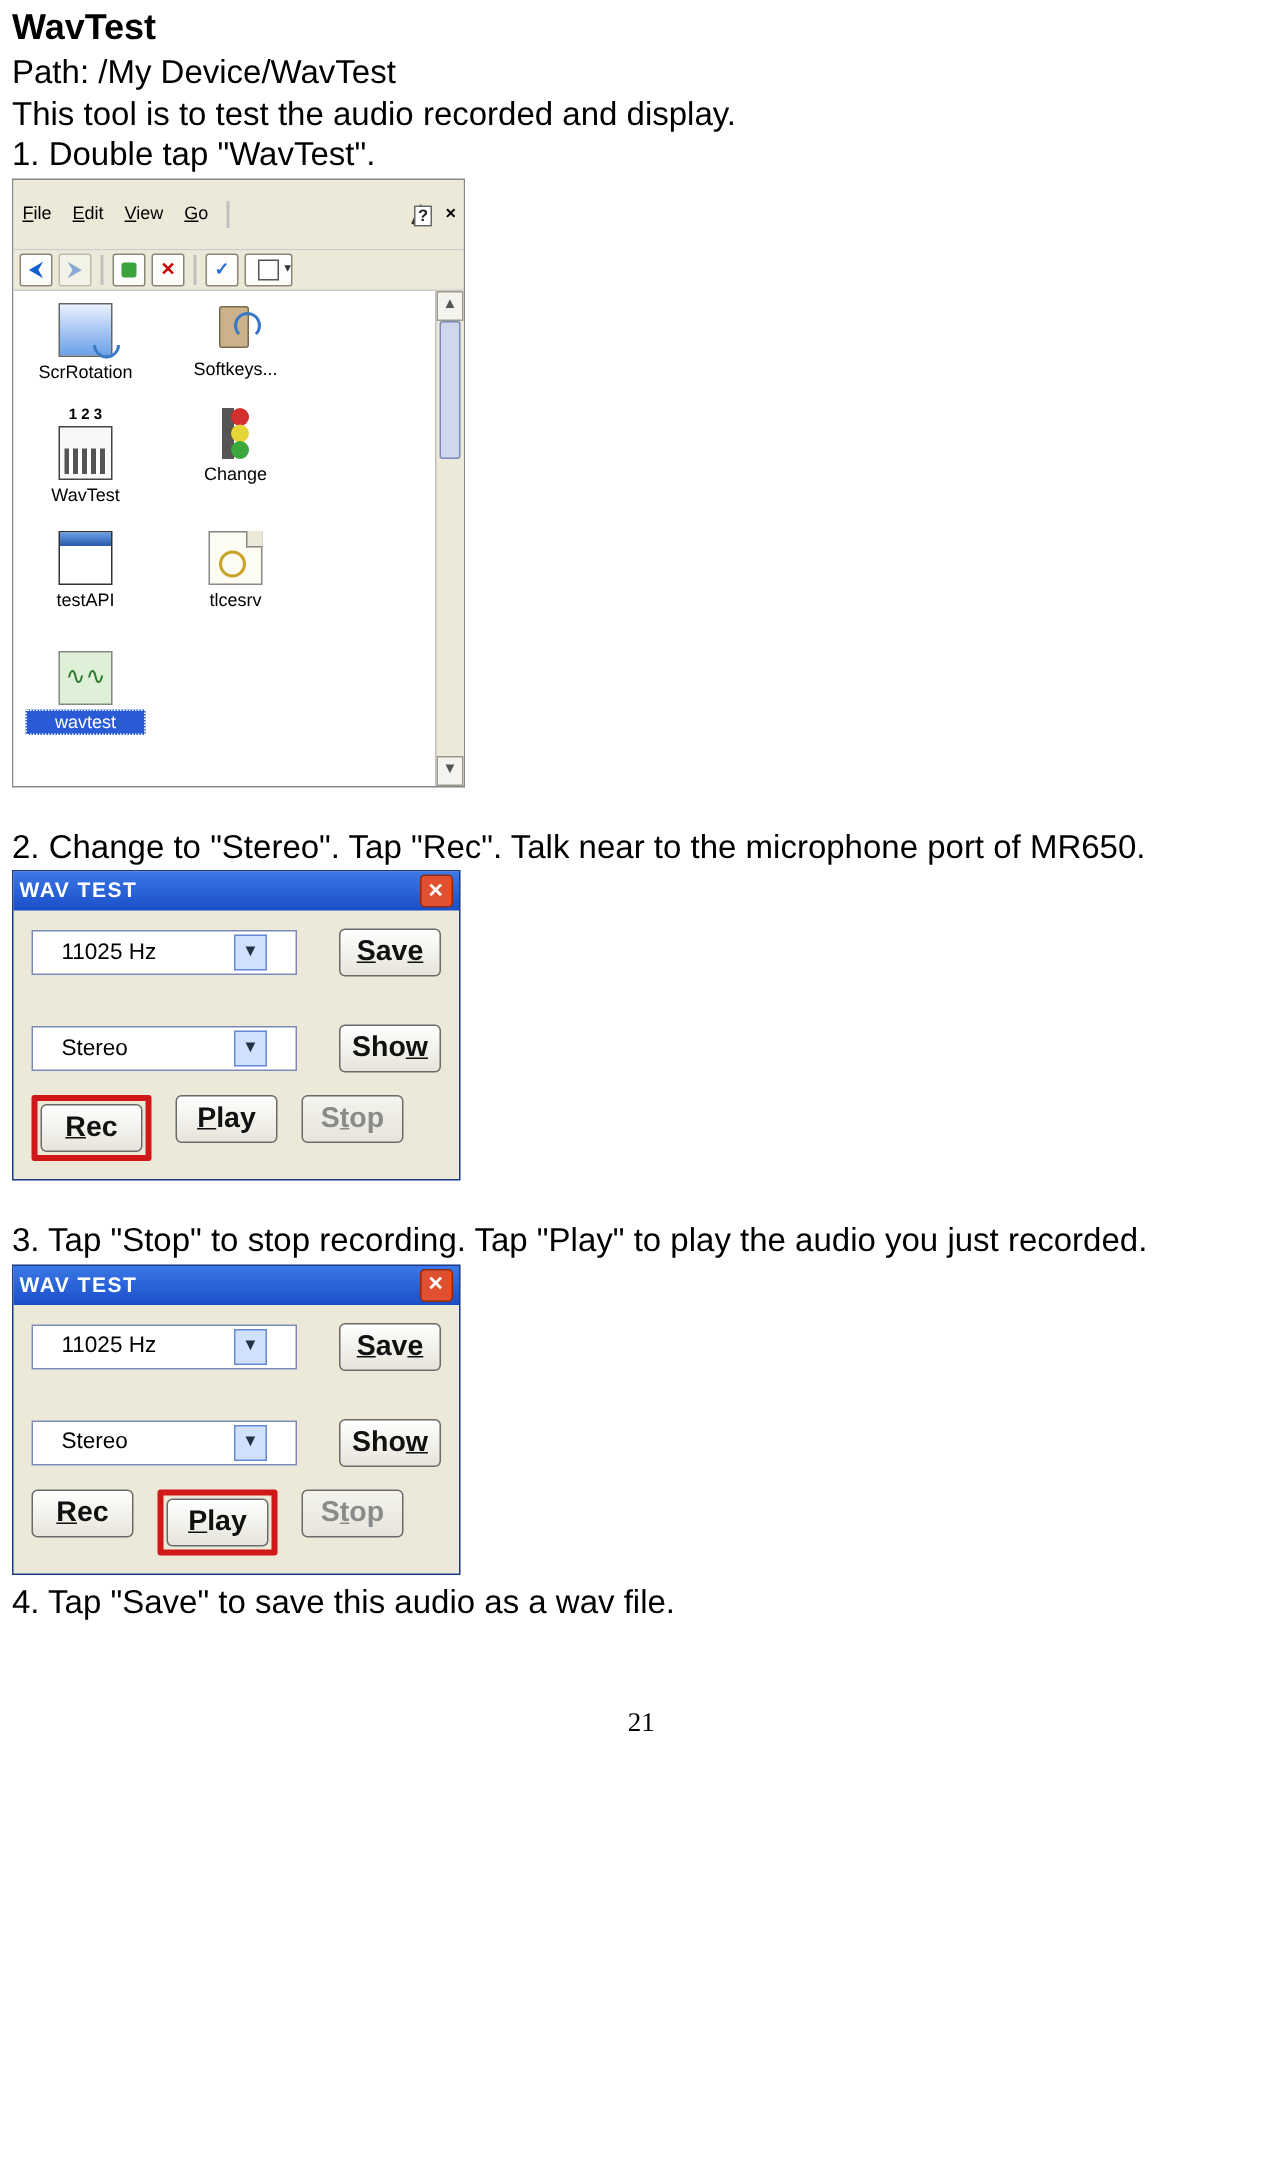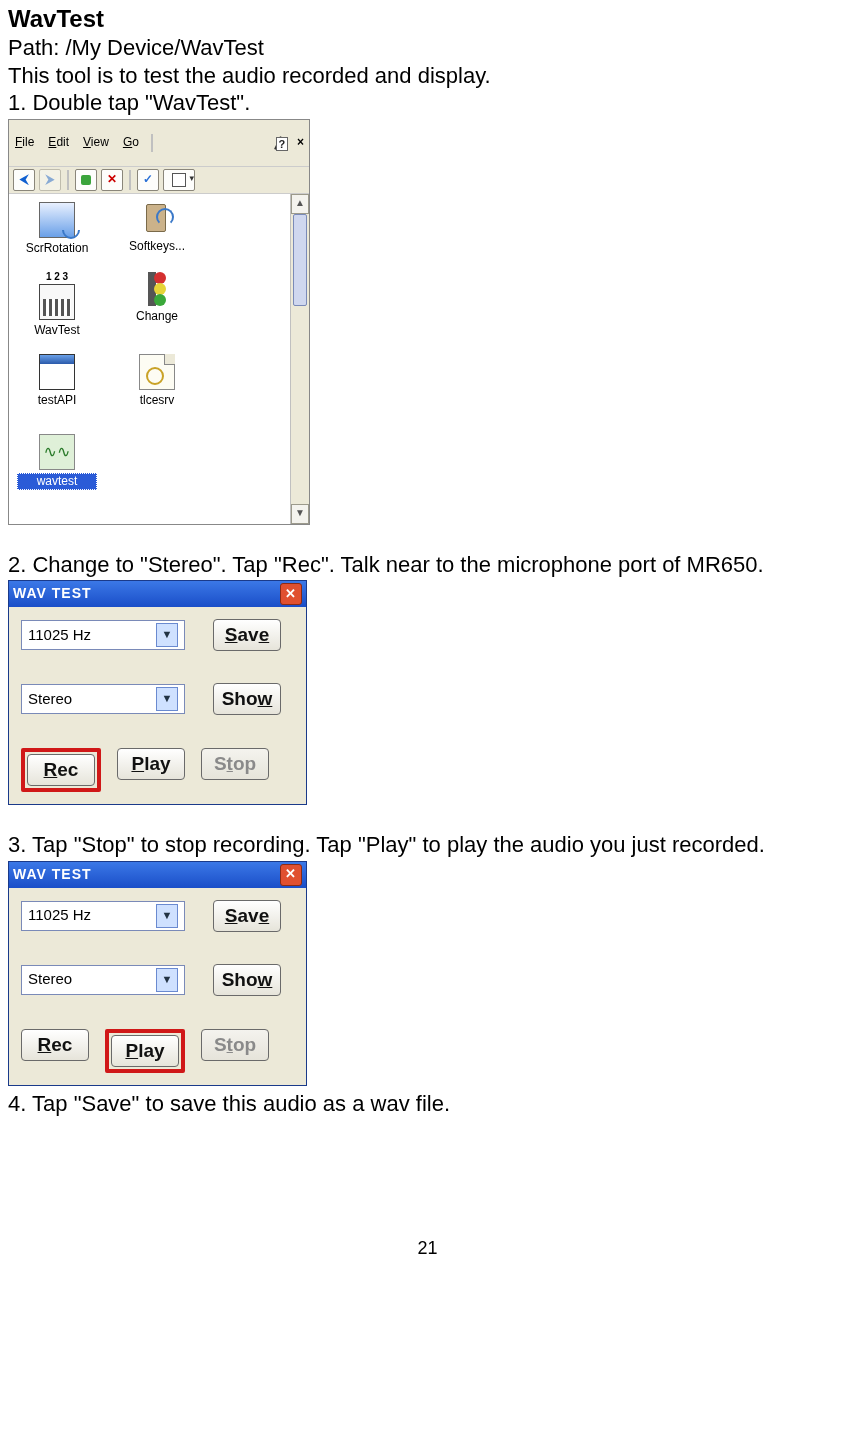--- a/index.html
+++ b/index.html
@@ -184,37 +184,37 @@
     .wavdlg .titlebar .spacer{flex:1}
     .wavdlg .titlebar .closebtn{
       width:20px;height:20px;background:#e05030;border:1px solid #8a2a16;border-radius:3px;display:flex;align-items:center;justify-content:center;color:#fff;font-weight:bold;font-size:13px;
     }
     .wavdlg .body{
       padding:12px;
     }
     .row{display:flex;align-items:center;gap:28px}
     .row + .row{margin-top:32px}
     .combo{
-      width:150px;height:28px;border:1px solid #7a8ab8;background:#fff;display:flex;align-items:center;padding:0 6px;font-size:15px;color:#000;
+      width:150px;height:28px;border:1px solid #7a8ab8;background:#fff;display:flex;align-items:center;padding:0 19px;font-size:15px;color:#000;
     }
     .combo .carr{margin-left:auto;width:20px;height:22px;background:#cfe1ff;border:1px solid #6a8ad0;display:flex;align-items:center;justify-content:center;font-size:11px;color:#234}
     .btn{
       min-width:66px;height:30px;border:1px solid #6a6a6a;border-radius:4px;background:linear-gradient(#fff,#e6e4da);display:flex;align-items:center;justify-content:center;font-size:19px;font-weight:bold;color:#111;
     }
     .btn.disabled{color:#8a8a8a;background:linear-gradient(#f4f3ee,#e6e4da)}
     .btn u{text-decoration:underline}
-    .row3{display:flex;gap:16px;margin-top:33px}
+    .row3{display:flex;gap:16px;margin-top:15px}
     .hl{border:4px solid #d01818;padding:2px;border-radius:2px}
     .hl .btn{min-width:66px}
 
     .page-num{
       text-align:center;
       font-size:18px;
-      font-family:Liberation Sans, sans-serif;
-      margin-top:120px;
+      font-family:Liberation Serif, serif;
+      margin-top:56px;
     }
   </style>
 </head>
 <body>
 
 <p class="title text-line">WavTest</p>
 <p class="text-line">Path: /My Device/WavTest</p>
 <p class="text-line">This tool is to test the audio recorded and display.</p>
 <p class="text-line">1. Double tap "WavTest".</p>
 

